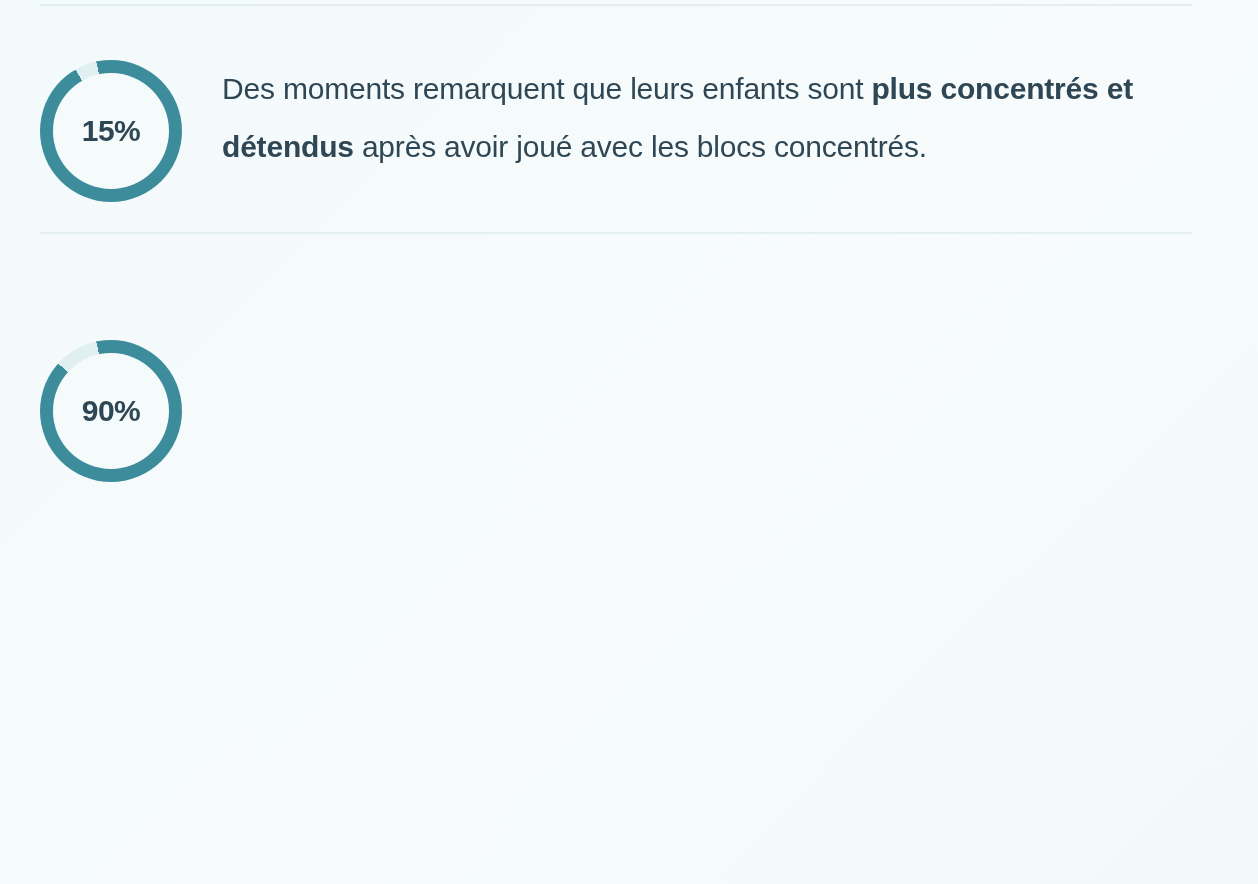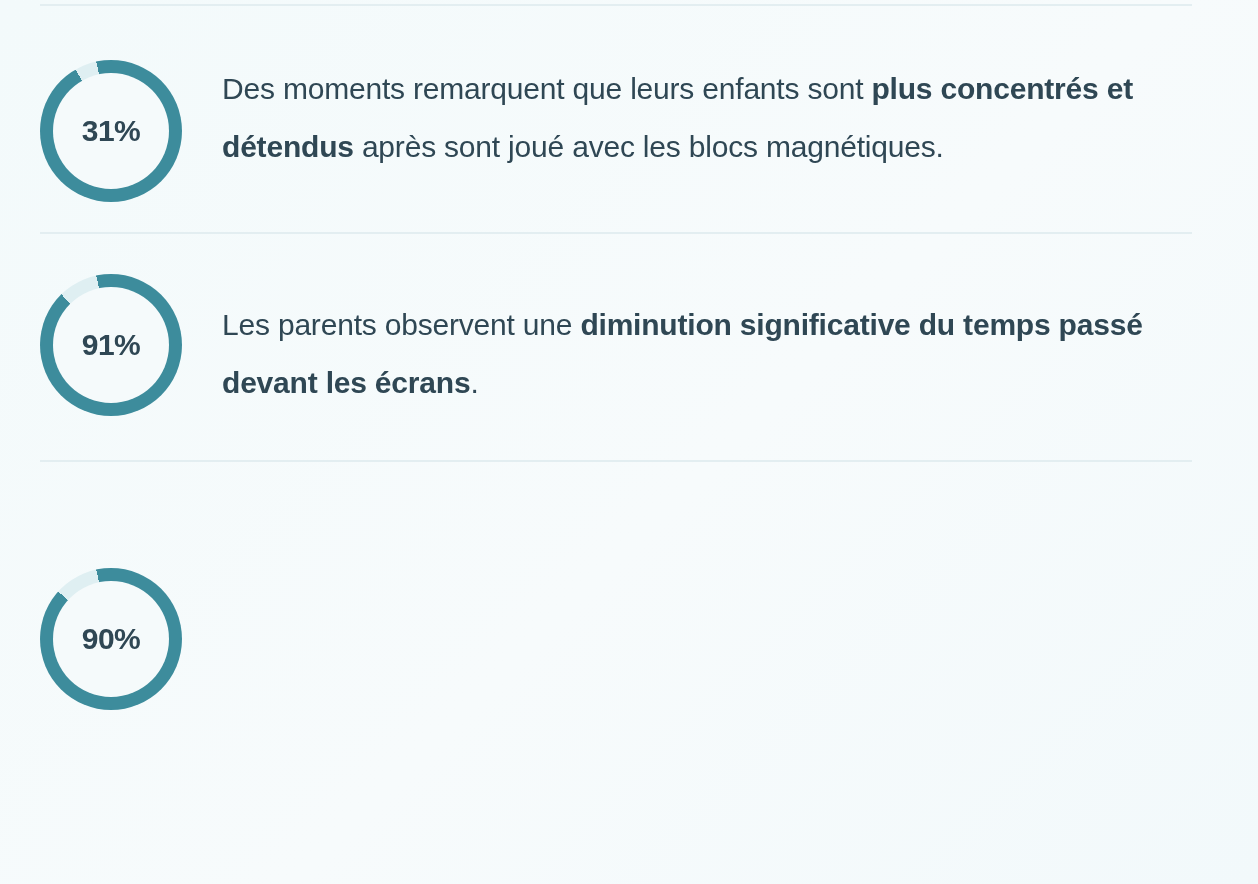--- a/index.html
+++ b/index.html
@@ -106,36 +106,26 @@
 <div class="page">
   <div class="top-rule"></div>
 
   <div class="stat-list">
 
     <div class="stat-row row-0">
       <div class="donut-wrap">
         <div class="donut">
           <div class="ring" style="background: conic-gradient(from -12deg, rgb(61, 140, 156) 0deg, rgb(61, 140, 156) 342deg, rgb(223, 239, 242) 342deg, rgb(223, 239, 242) 360deg);"></div>
           <div class="hole"></div>
-          <div class="label">31%</div>
+          <div class="label">15%</div>
         </div>
       </div>
-      <div class="stat-text"><span>Des moments remarquent que leurs enfants sont </span><b>plus concentrés et détendus</b><span> après sont joué avec les blocs magnétiques.</span></div>
+      <div class="stat-text"><span>Des moments remarquent que leurs enfants sont </span><b>plus concentrés et détendus</b><span> après avoir joué avec les blocs concentrés.</span></div>
     </div>
 
-    <div class="stat-row row-1">
-      <div class="donut-wrap">
-        <div class="donut">
-          <div class="ring" style="background: conic-gradient(from -12deg, rgb(61, 140, 156) 0deg, rgb(61, 140, 156) 327.6deg, rgb(223, 239, 242) 327.6deg, rgb(223, 239, 242) 360deg);"></div>
-          <div class="hole"></div>
-          <div class="label">91%</div>
-        </div>
-      </div>
-      <div class="stat-text"><span>Les parents observent une </span><b>diminution significative du temps passé devant les écrans</b><span>.</span></div>
-    </div>
 
     <div class="stat-row row-2">
       <div class="donut-wrap">
         <div class="donut">
           <div class="ring" style="background: conic-gradient(from -12deg, rgb(61, 140, 156) 0deg, rgb(61, 140, 156) 324deg, rgb(223, 239, 242) 324deg, rgb(223, 239, 242) 360deg);"></div>
           <div class="hole"></div>
           <div class="label">90%</div>
         </div>
       </div>
     </div>

